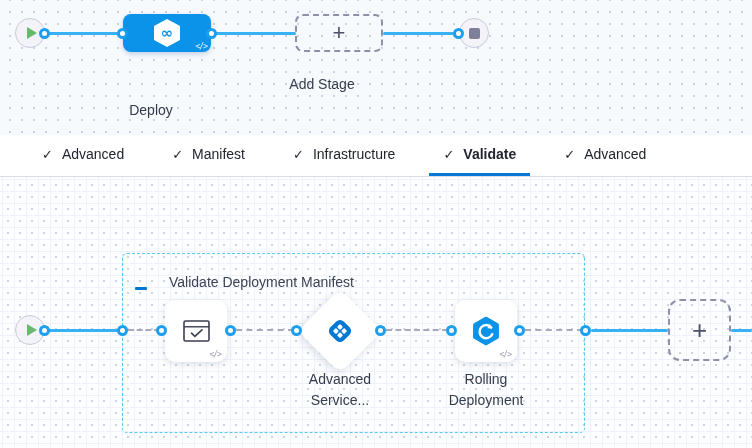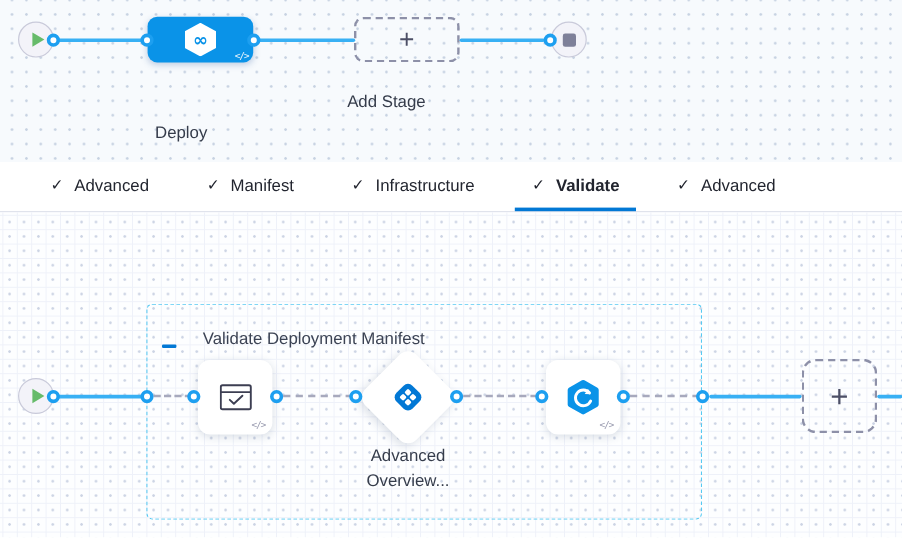--- a/index.html
+++ b/index.html
@@ -198,19 +198,21 @@
     <div class="port" style="left:580px;top:148px;"></div>
     <div class="sline" style="left:591px;top:152px;width:77px;"></div>
 
     <div class="add-node" style="left:668px;top:122px;width:63px;height:62px;border-radius:12px;">
       <span class="plus" style="font-size:26px;">+</span>
     </div>
     <div class="sline" style="left:731px;top:152px;width:21px;"></div>
 
     <div class="node-label" style="left:290px;top:192px;width:100px;">
       <div>Advanced</div>
-      <div>Overview...</div>
+      <div>Service...</div>
     </div>
     <div class="node-label" style="left:436px;top:192px;width:100px;">
+      <div>Rolling</div>
+      <div>Deployment</div>
     </div>
   </section>
 
 </div>
 
 </body></html>

